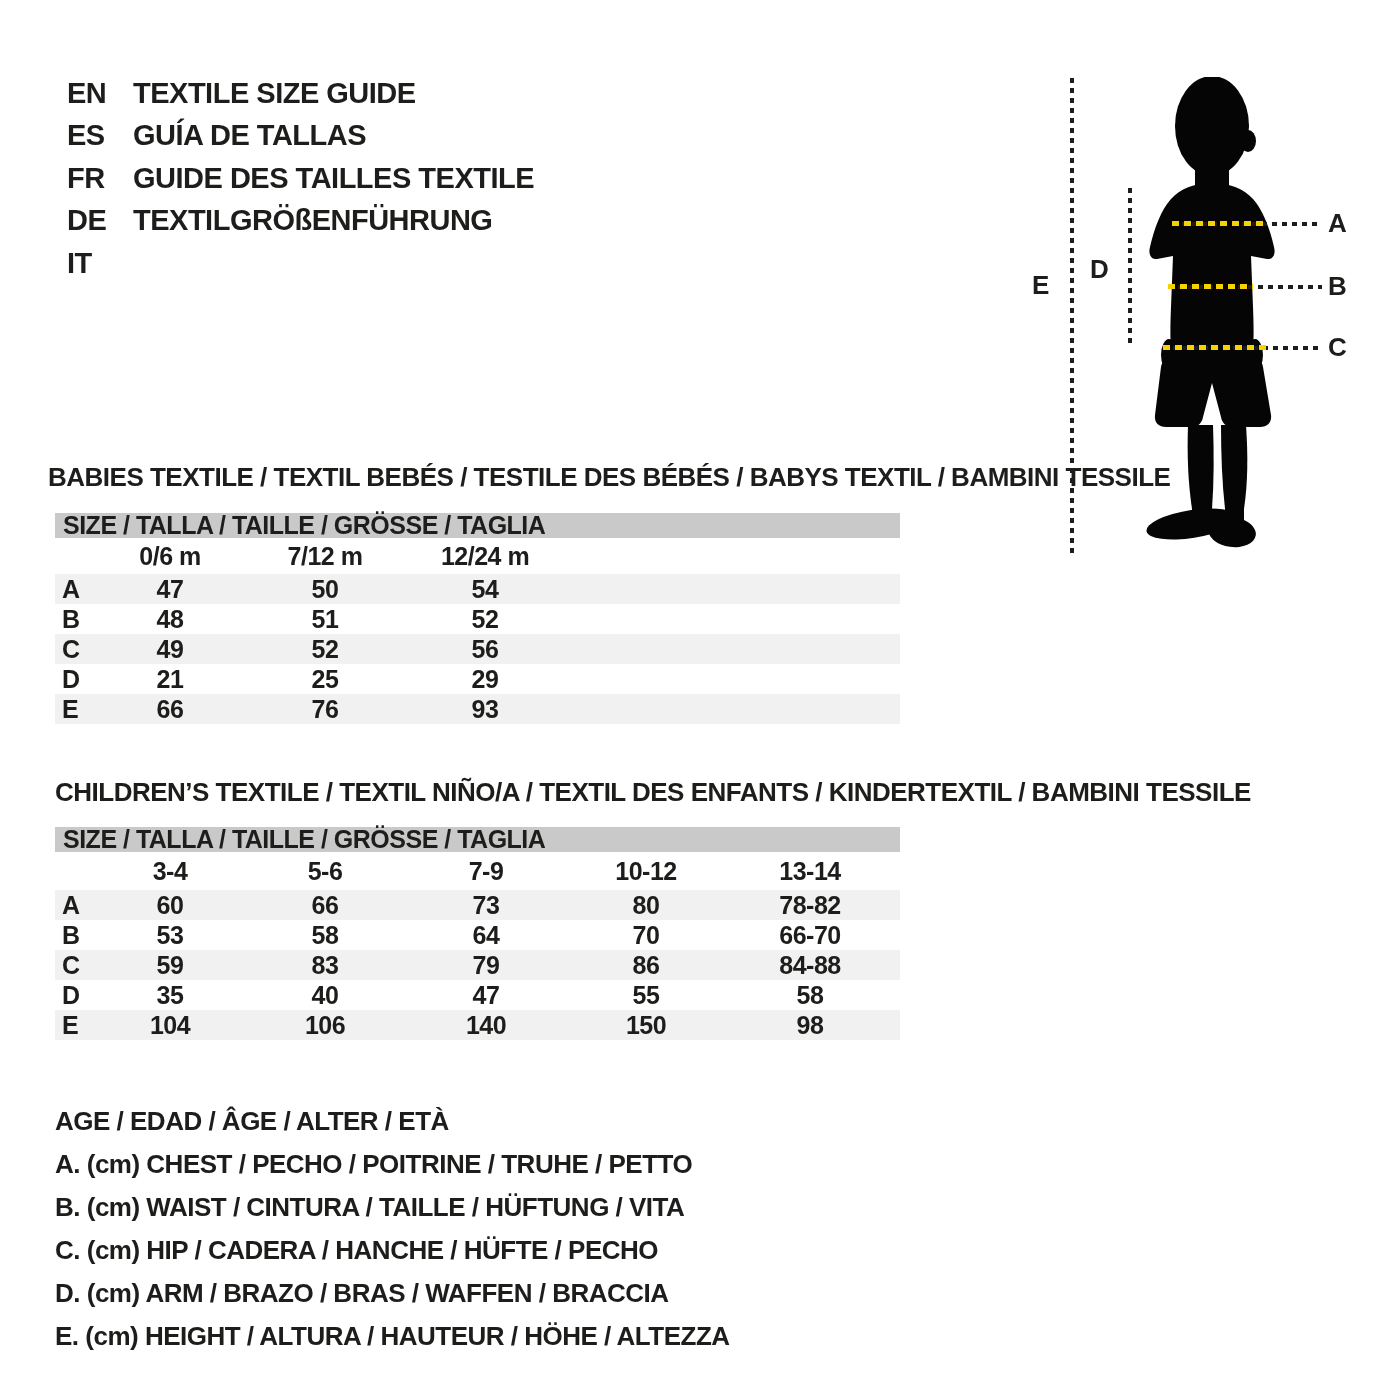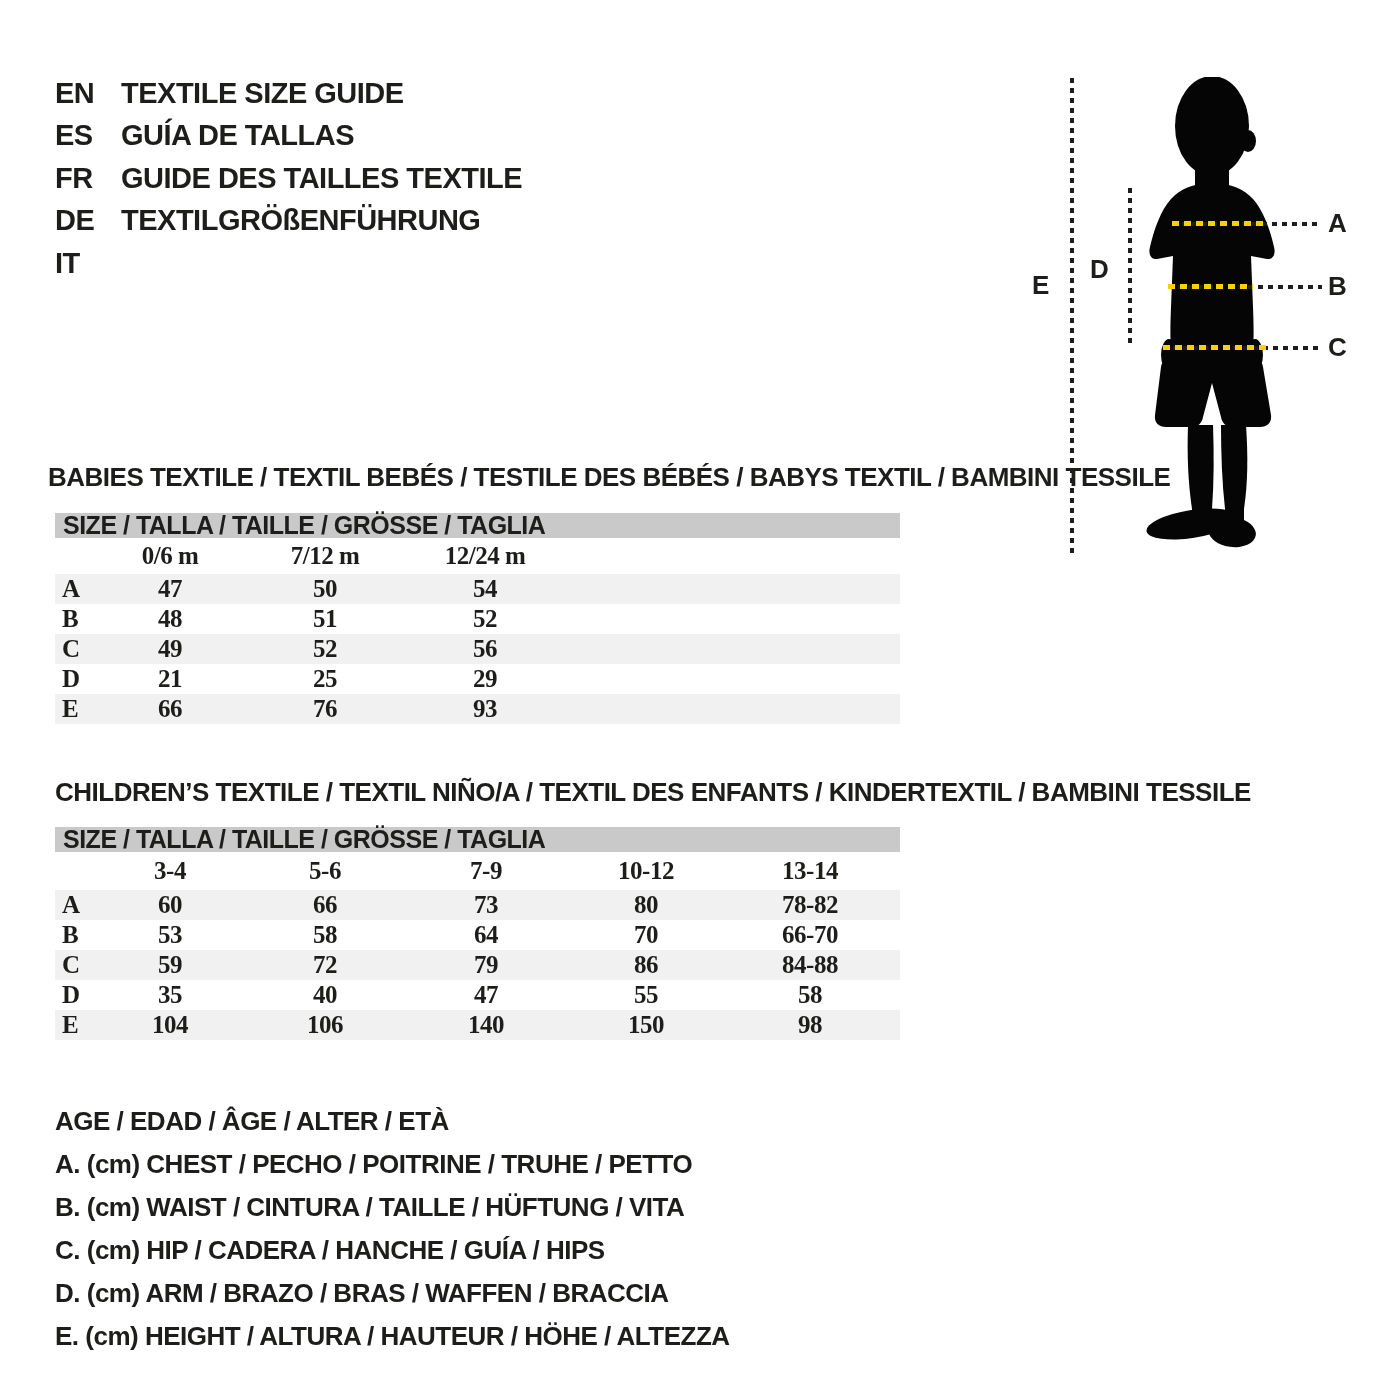--- a/index.html
+++ b/index.html
@@ -10,21 +10,21 @@
     color:#1d1d1b;
     font-family:"Liberation Sans", sans-serif;
     font-weight:700;
     letter-spacing:-0.5px;
     overflow:hidden;
   }
   .abs { position:absolute; }
 
   
   #lang-list { left:55px; top:72px; }
-  .lang-row { display:flex; height:42.5px; align-items:center; font-size:29px; }
+  .lang-row { display:flex; height:42.5px; align-items:center; font-size:29px;margin-left:12px; }
   .lang-code { width:66px; }
 
   
   #figure { left:1030px; top:60px; width:370px; height:512px; }
   .vdots { width:4px;
     background:repeating-linear-gradient(to bottom,#1d1d1b 0 5px,transparent 5px 10px); }
   #e-line { left:40px; top:18px; height:478px; }
   #d-line { left:98px; top:128px; height:156px; }
   .hdots { height:4px;
     background:repeating-linear-gradient(to right,#1d1d1b 0 5px,transparent 5px 10px); }
@@ -46,21 +46,21 @@
 
   
   .section-heading { font-size:26px; white-space:nowrap; }
   #babies-heading   { left:48px; top:462px; }
   #children-heading { left:55px; top:777px; }
   .size-table { width:845px; }
   #babies-table   { left:55px; top:513px; }
   #children-table { left:55px; top:827px; }
   .size-bar { height:25px; background:#c9c9ca; display:flex; align-items:center;
               padding-left:8px; font-size:25px; }
-  .grid-row { display:grid; align-items:center; font-size:25px; text-align:center;font-family:Liberation Serif, serif; }
+  .grid-row { display:grid; align-items:center; font-size:25px; text-align:center; }
   .babies-grid   { grid-template-columns:40px 150px 160px 160px 1fr; }
   .children-grid { grid-template-columns:40px 150px 160px 162px 158px 170px 1fr; }
   .col-head-row { height:36px; }
   #children-table .col-head-row { height:38px; }
   .data-row { height:30px; }
   .data-row.alt { background:#f1f1f1; }
   .row-label { text-align:left; padding-left:7px; }
 
   
   #legend { left:55px; top:1100px; }
@@ -211,21 +211,21 @@
     <div>53</div>
     <div>58</div>
     <div>64</div>
     <div>70</div>
     <div>66-70</div>
     <div></div>
   </div>
   <div class="grid-row children-grid data-row alt">
     <div class="row-label">C</div>
     <div>59</div>
-    <div>72</div>
+    <div>83</div>
     <div>79</div>
     <div>86</div>
     <div>84-88</div>
     <div></div>
   </div>
   <div class="grid-row children-grid data-row">
     <div class="row-label">D</div>
     <div>35</div>
     <div>40</div>
     <div>47</div>
@@ -241,16 +241,16 @@
     <div>150</div>
     <div>98</div>
     <div></div>
   </div>
 </div>
 
 <div class="abs" id="legend">
   <div class="legend-line">AGE / EDAD / ÂGE / ALTER / ETÀ</div>
   <div class="legend-line">A. (cm) CHEST / PECHO / POITRINE / TRUHE / PETTO</div>
   <div class="legend-line">B. (cm) WAIST / CINTURA / TAILLE / HÜFTUNG / VITA</div>
-  <div class="legend-line">C. (cm) HIP / CADERA / HANCHE / GUÍA / HIPS</div>
+  <div class="legend-line">C. (cm) HIP / CADERA / HANCHE / HÜFTE / PECHO</div>
   <div class="legend-line">D. (cm) ARM / BRAZO / BRAS / WAFFEN / BRACCIA</div>
   <div class="legend-line">E. (cm) HEIGHT / ALTURA / HAUTEUR / HÖHE / ALTEZZA</div>
 </div>
 
 </body></html>

